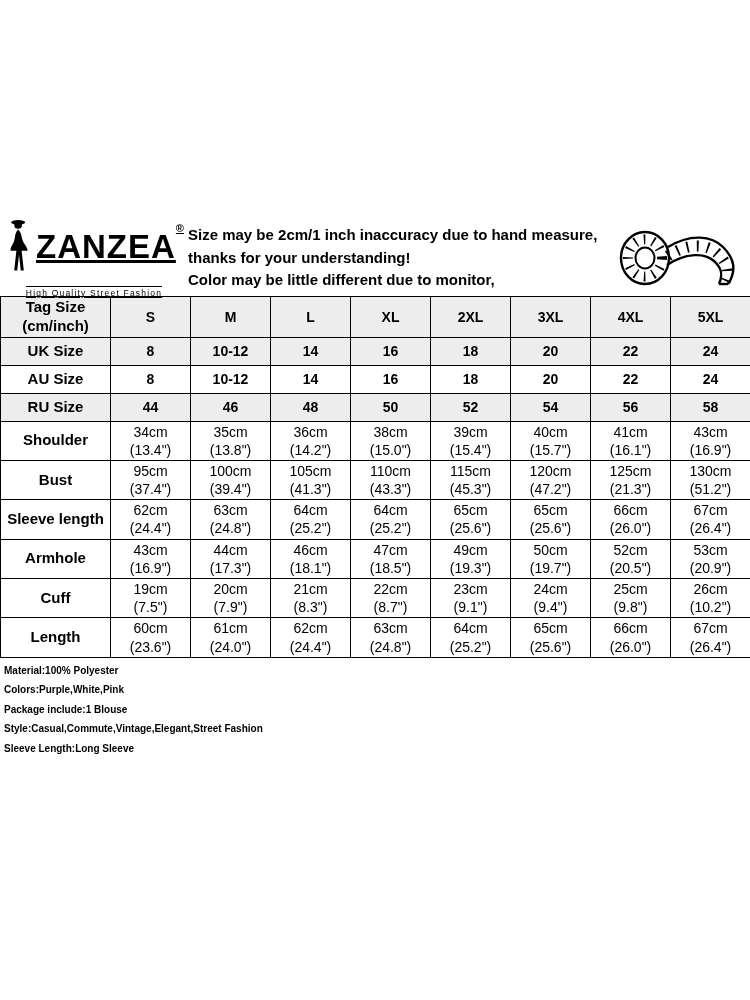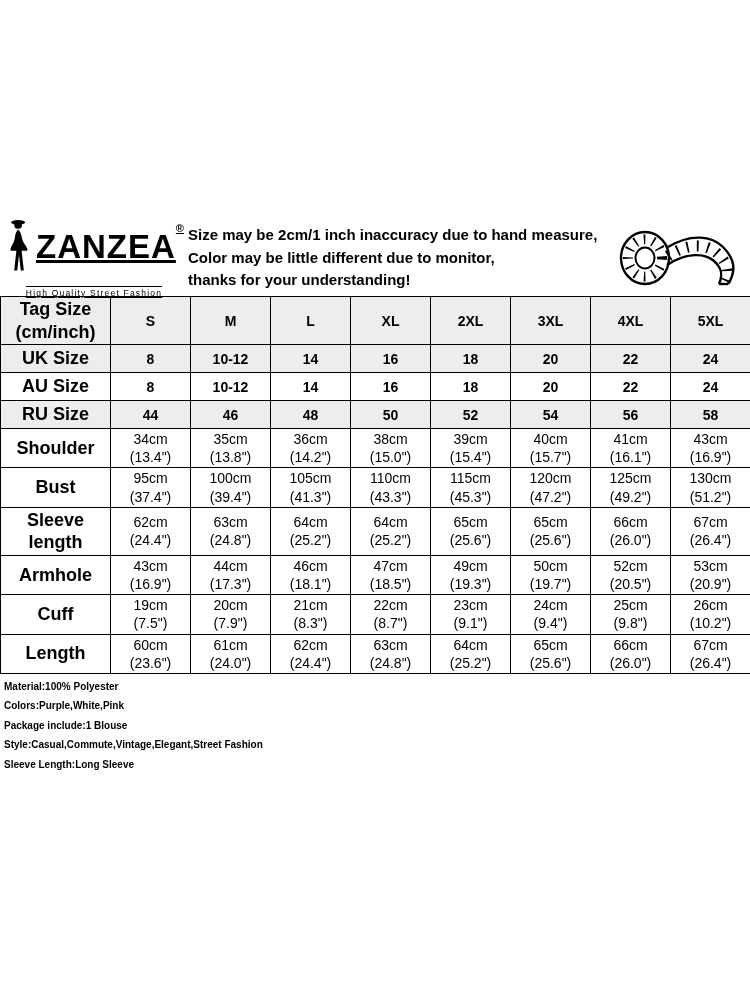--- a/index.html
+++ b/index.html
@@ -35,21 +35,21 @@
 
   
   table.size-table{
     width:750px;border-collapse:collapse;table-layout:fixed;
     font-size:14px;
   }
   table.size-table th,table.size-table td{
     border:1px solid #000;text-align:center;vertical-align:middle;
     white-space:pre-line;padding:1px 2px;box-sizing:border-box;
   }
-  table.size-table th{font-weight:bold;font-size:18px;line-height:1.25;}
+  table.size-table th{font-weight:bold;font-size:15px;line-height:1.25;}
   tr.size-row{height:28px;}
   tr.size-row td{font-weight:bold;}
   tr.measure-row{height:38px;}
   tr.measure-row td{font-weight:normal;font-size:14px;line-height:1.3;}
   tr.shaded{background:#ededed;}
 
   
   .details{padding:3px 0 0 4px;}
   .details div{font-weight:bold;font-size:10px;line-height:19.5px;}
 </style>
@@ -72,22 +72,22 @@
           </svg>
         </span>
         <span class="brand-name">ZANZEA</span>
         <span class="brand-reg">®</span>
       </div>
       <div class="brand-tagline">High Quality Street Fashion</div>
     </div>
 
     <div class="notice">
       <div>Size may be 2cm/1 inch inaccuracy due to hand measure,</div>
+      <div>thanks for your understanding!</div>
       <div>Color may be little different due to monitor,</div>
-      <div>thanks for your understanding!</div>
     </div>
 
     <div class="tape-block">
       <svg width="132" height="68" viewBox="0 0 132 68" aria-hidden="true">
         <g fill="none" stroke="#000000">
           <ellipse cx="36" cy="34" rx="24" ry="26" stroke-width="2.4"></ellipse>
           <ellipse cx="36" cy="34" rx="17" ry="18.5" stroke-width="10" stroke-dasharray="1.6 7.5"></ellipse>
           <ellipse cx="36" cy="34" rx="9.5" ry="10.5" stroke-width="2"></ellipse>
           <path d="M59 23 C82 9 103 12 114 23 C126 35 127 48 119 60" stroke-width="2.4"></path>
           <path d="M58 41 C78 28 96 29 105 37 C113 44 114 51 110 60" stroke-width="2.4"></path>
@@ -184,21 +184,21 @@
 (39.4")</td>
           <td>105cm
 (41.3")</td>
           <td>110cm
 (43.3")</td>
           <td>115cm
 (45.3")</td>
           <td>120cm
 (47.2")</td>
           <td>125cm
-(49.2")</td>
+(21.3")</td>
           <td>130cm
 (51.2")</td>
         </tr>
         <tr class="measure-row">
           <th>Sleeve length</th>
           <td>62cm
 (24.4")</td>
           <td>63cm
 (24.8")</td>
           <td>64cm

